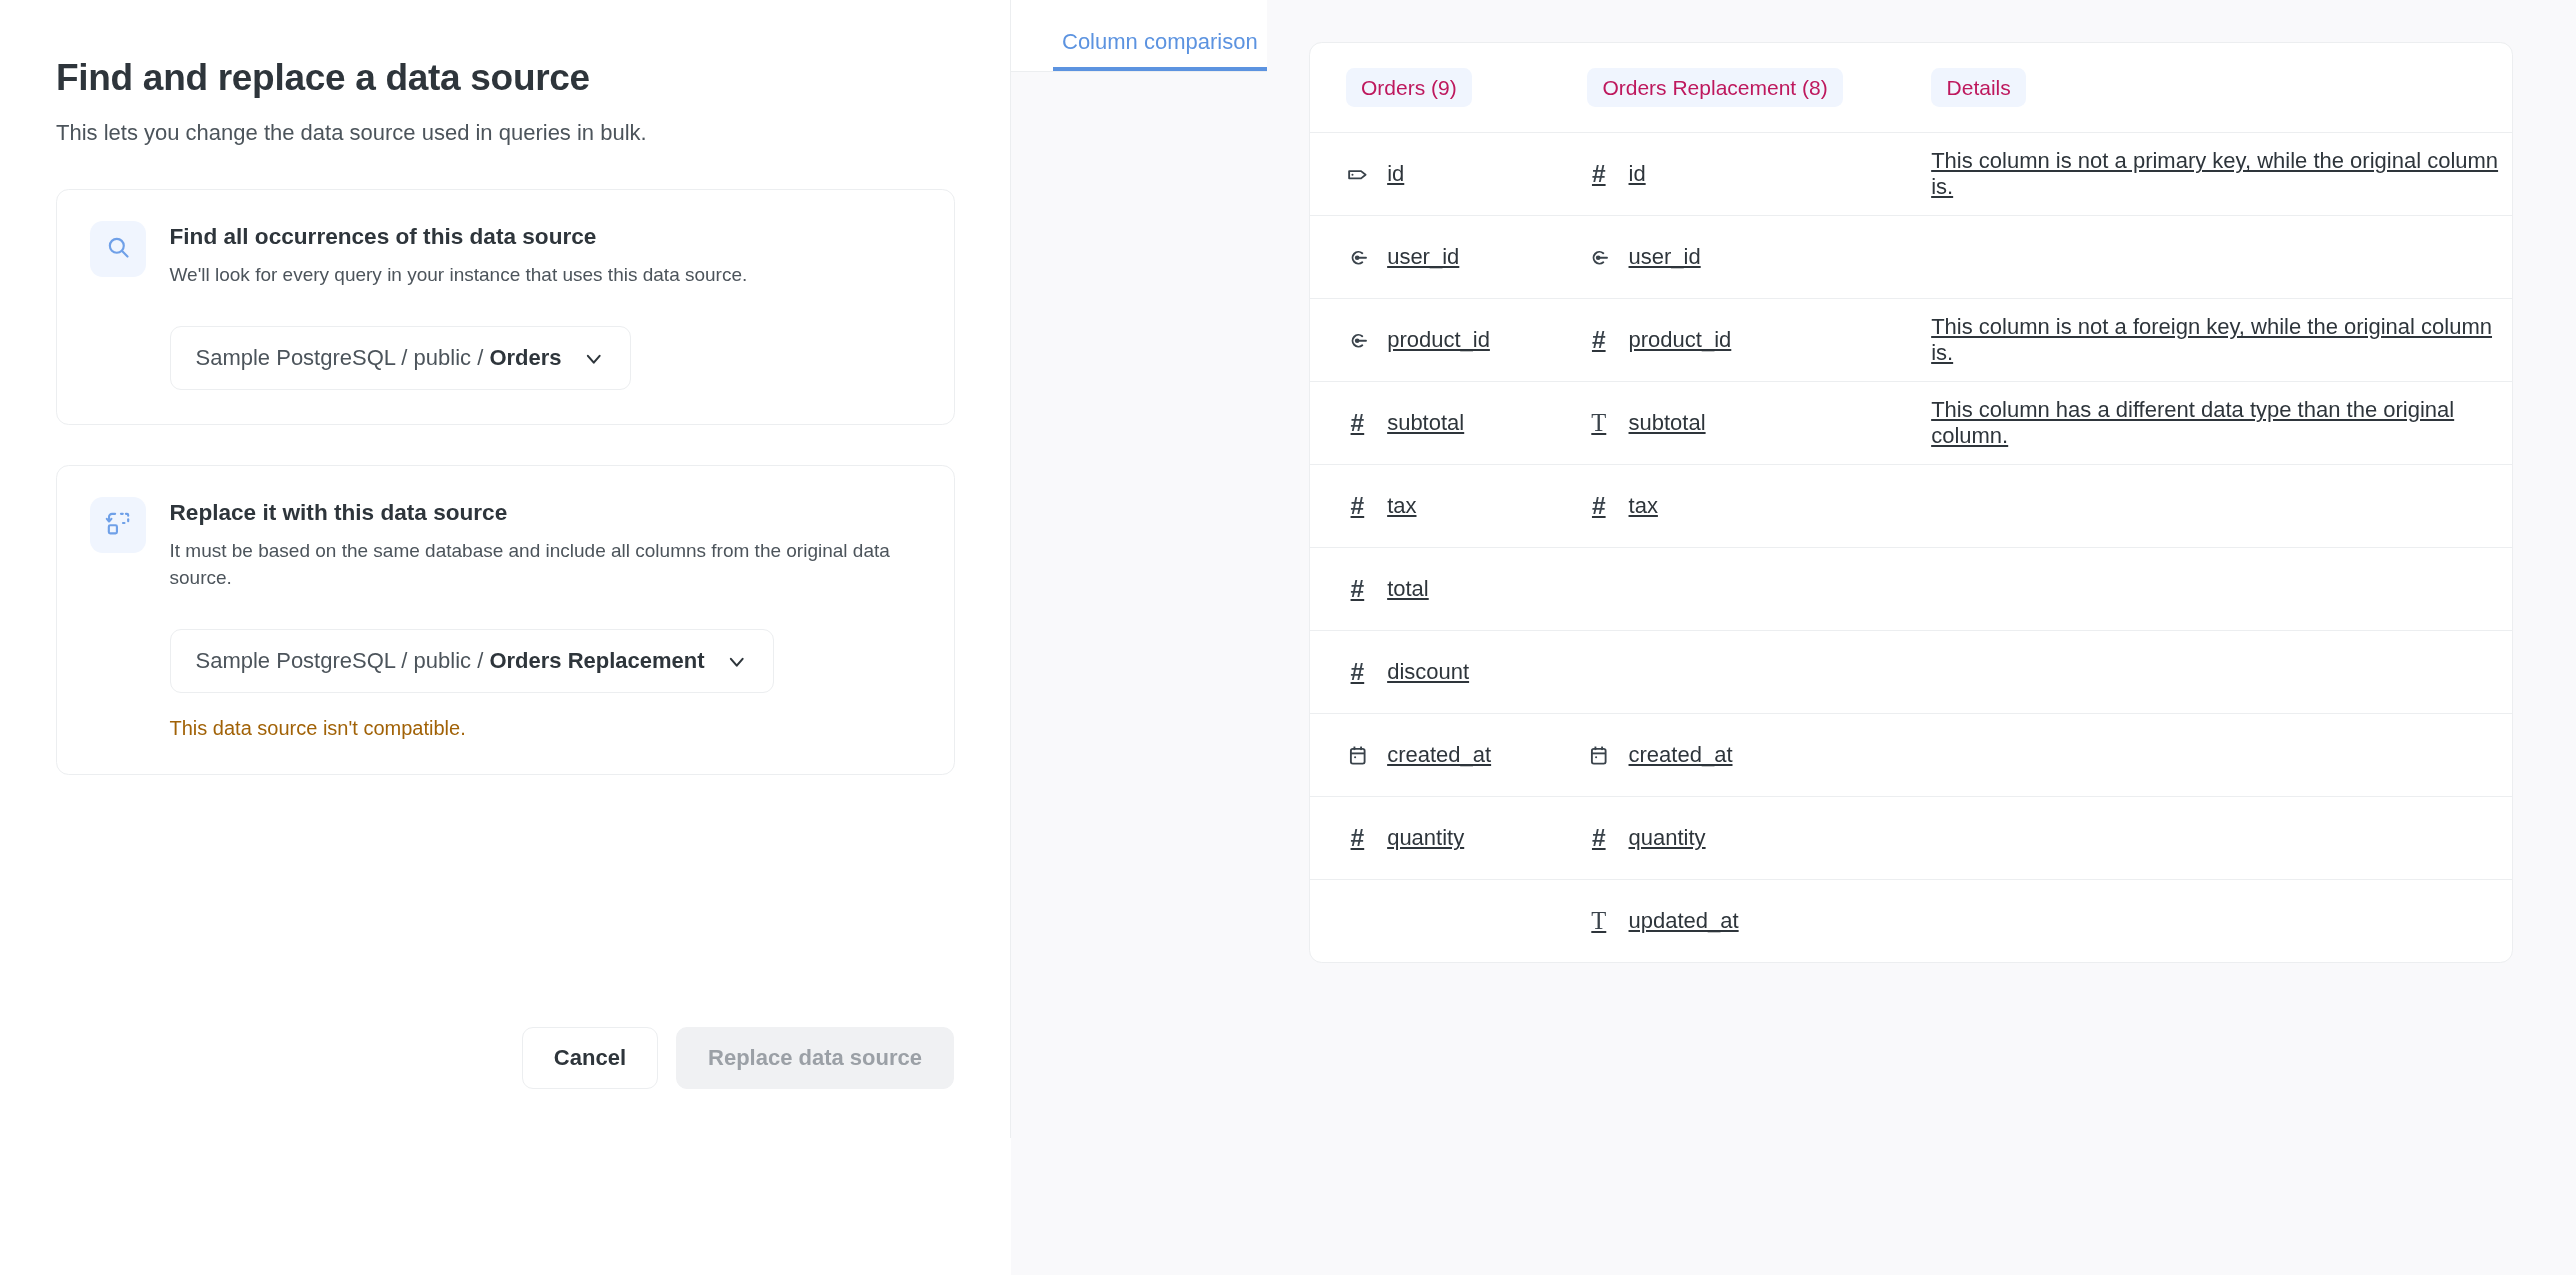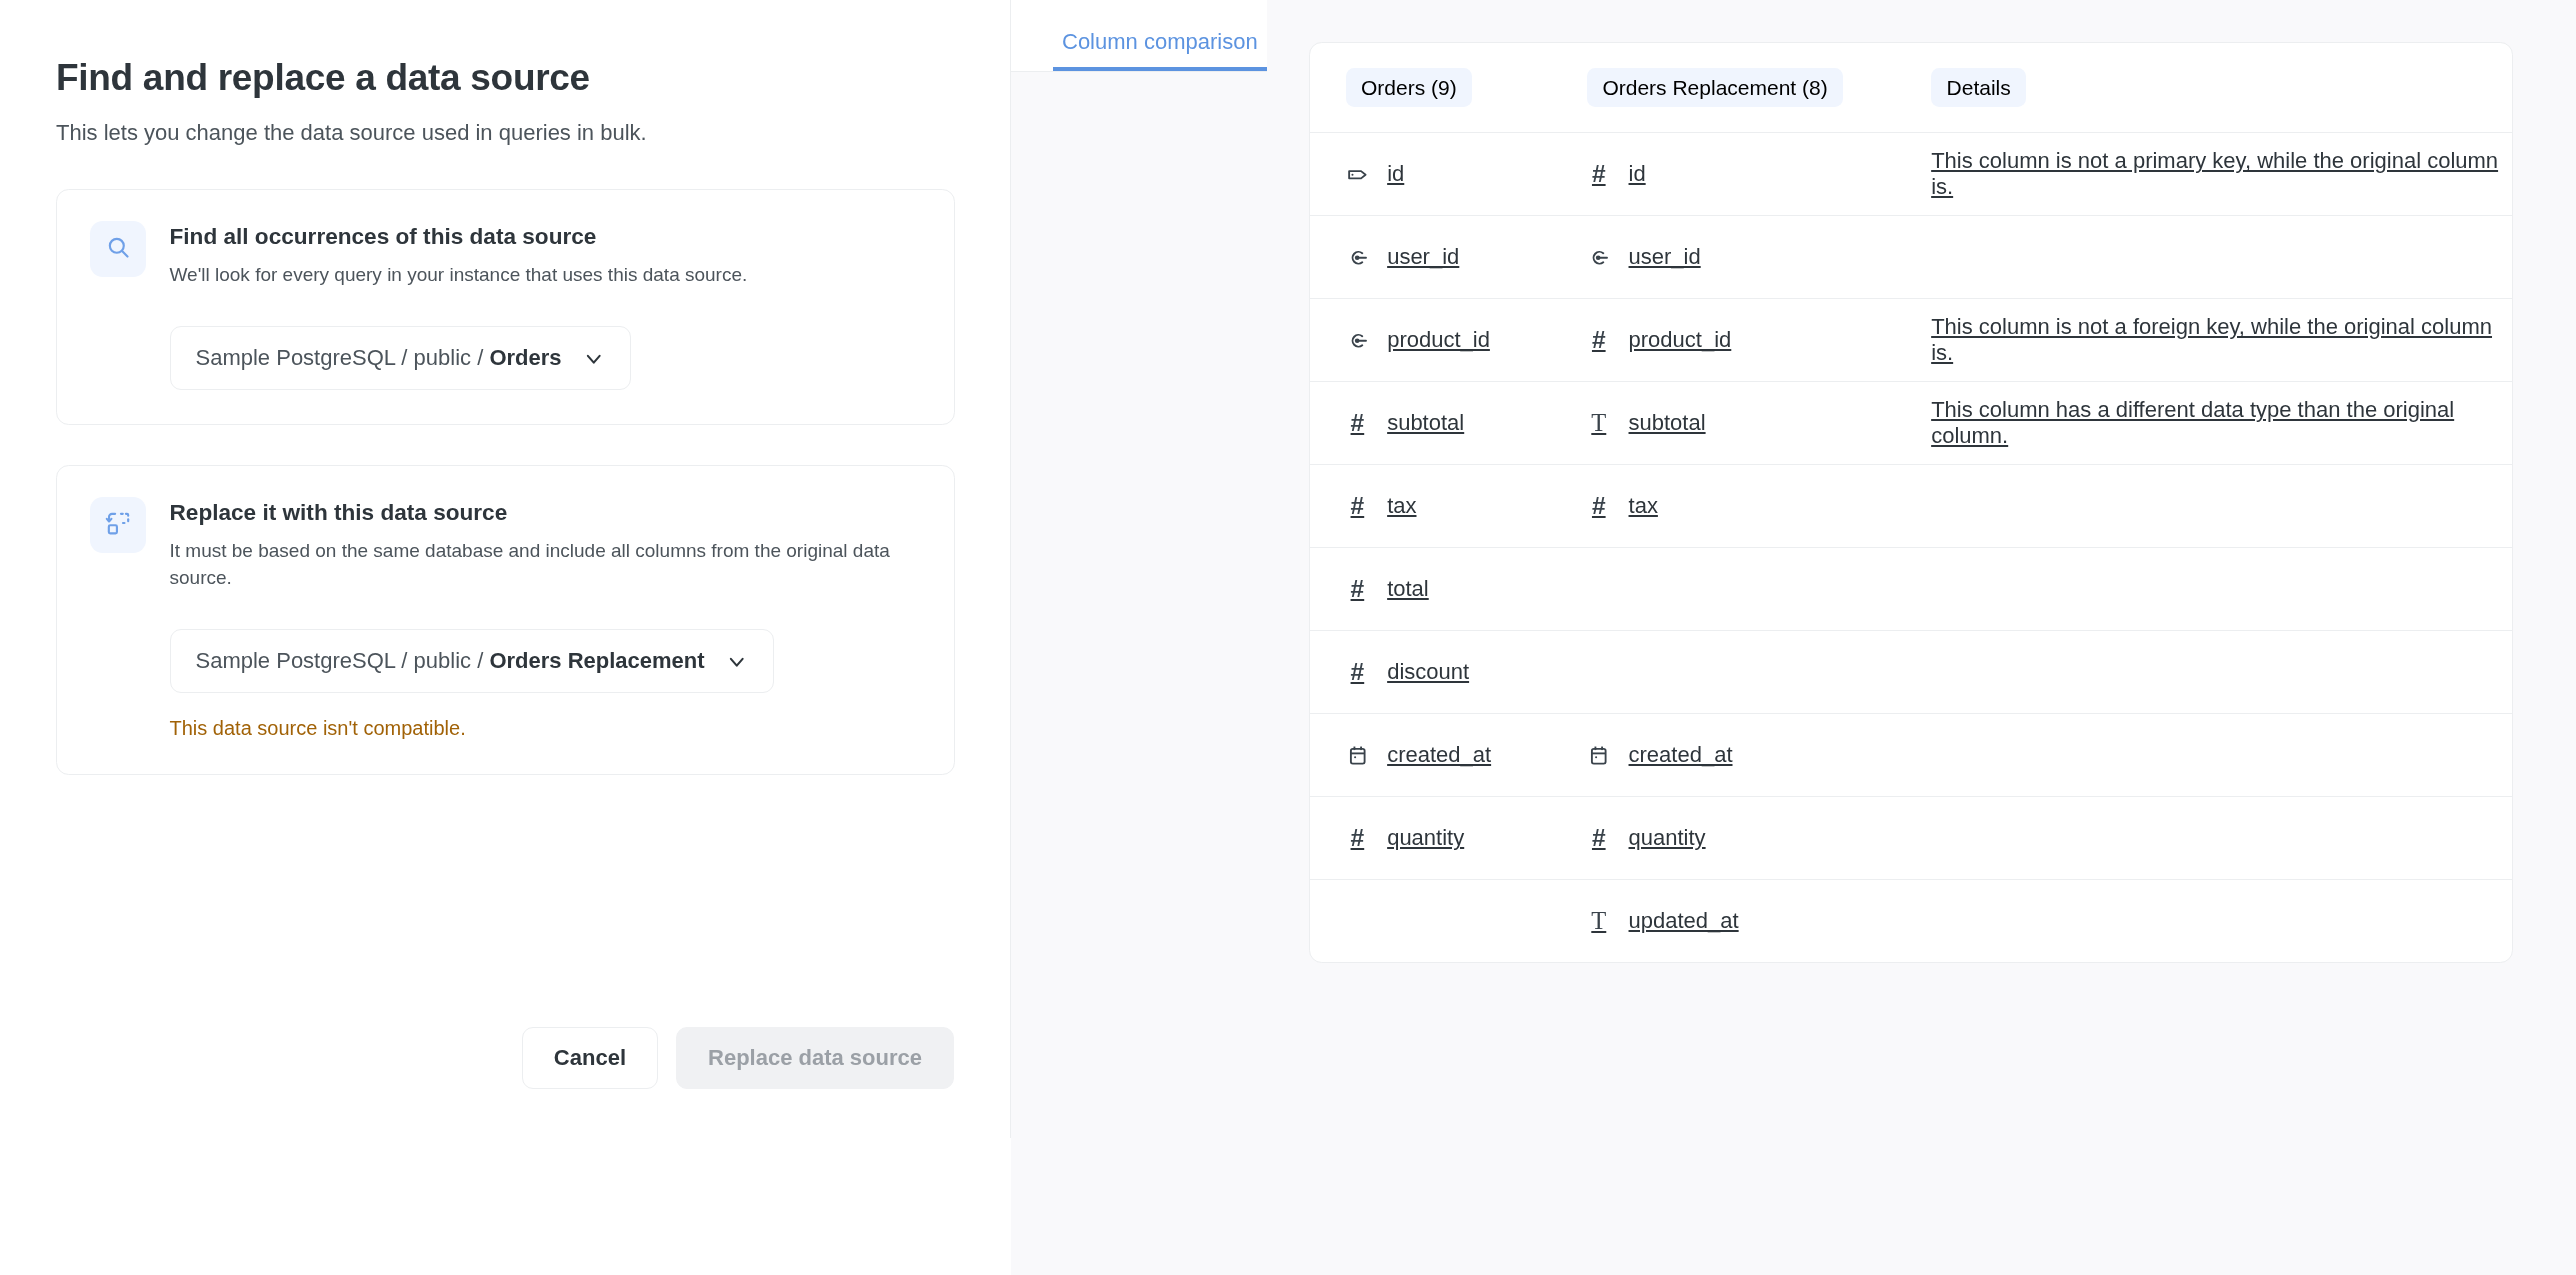--- a/index.html
+++ b/index.html
@@ -177,21 +177,21 @@
   .col-b { width: 335px; }
   .col-c { width: auto; }
 
   th .pad-a { padding-left: 36px; }
   th .pad-b { padding-left: 5.4px; }
   th .pad-c { padding-left: 14.5px; }
 
   .badge {
     display: inline-block;
     background: #f0f5fe;
-    color: #000000;
+    color: #be185d;
     font-size: 21px;
     border-radius: 8.2px;
     padding: 8.2px 15.4px;
     white-space: nowrap;
     line-height: 1.1;
   }
 
   table.cmp td {
     padding: 0;
     border-bottom: 1.8px solid #eceef0;

